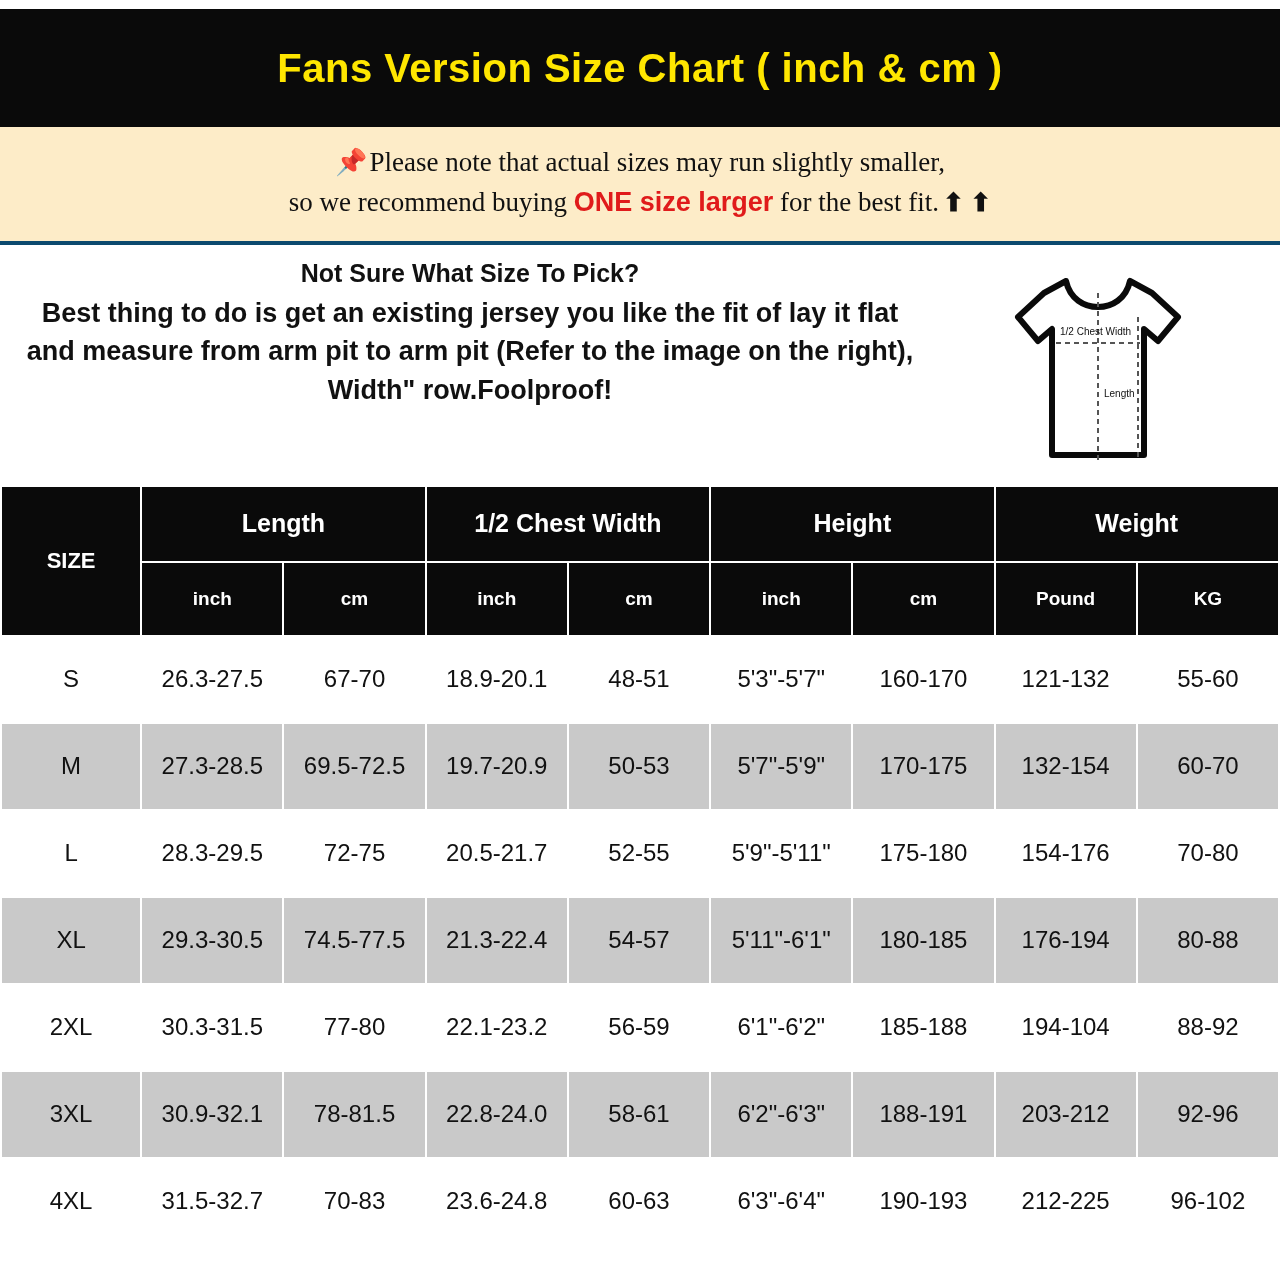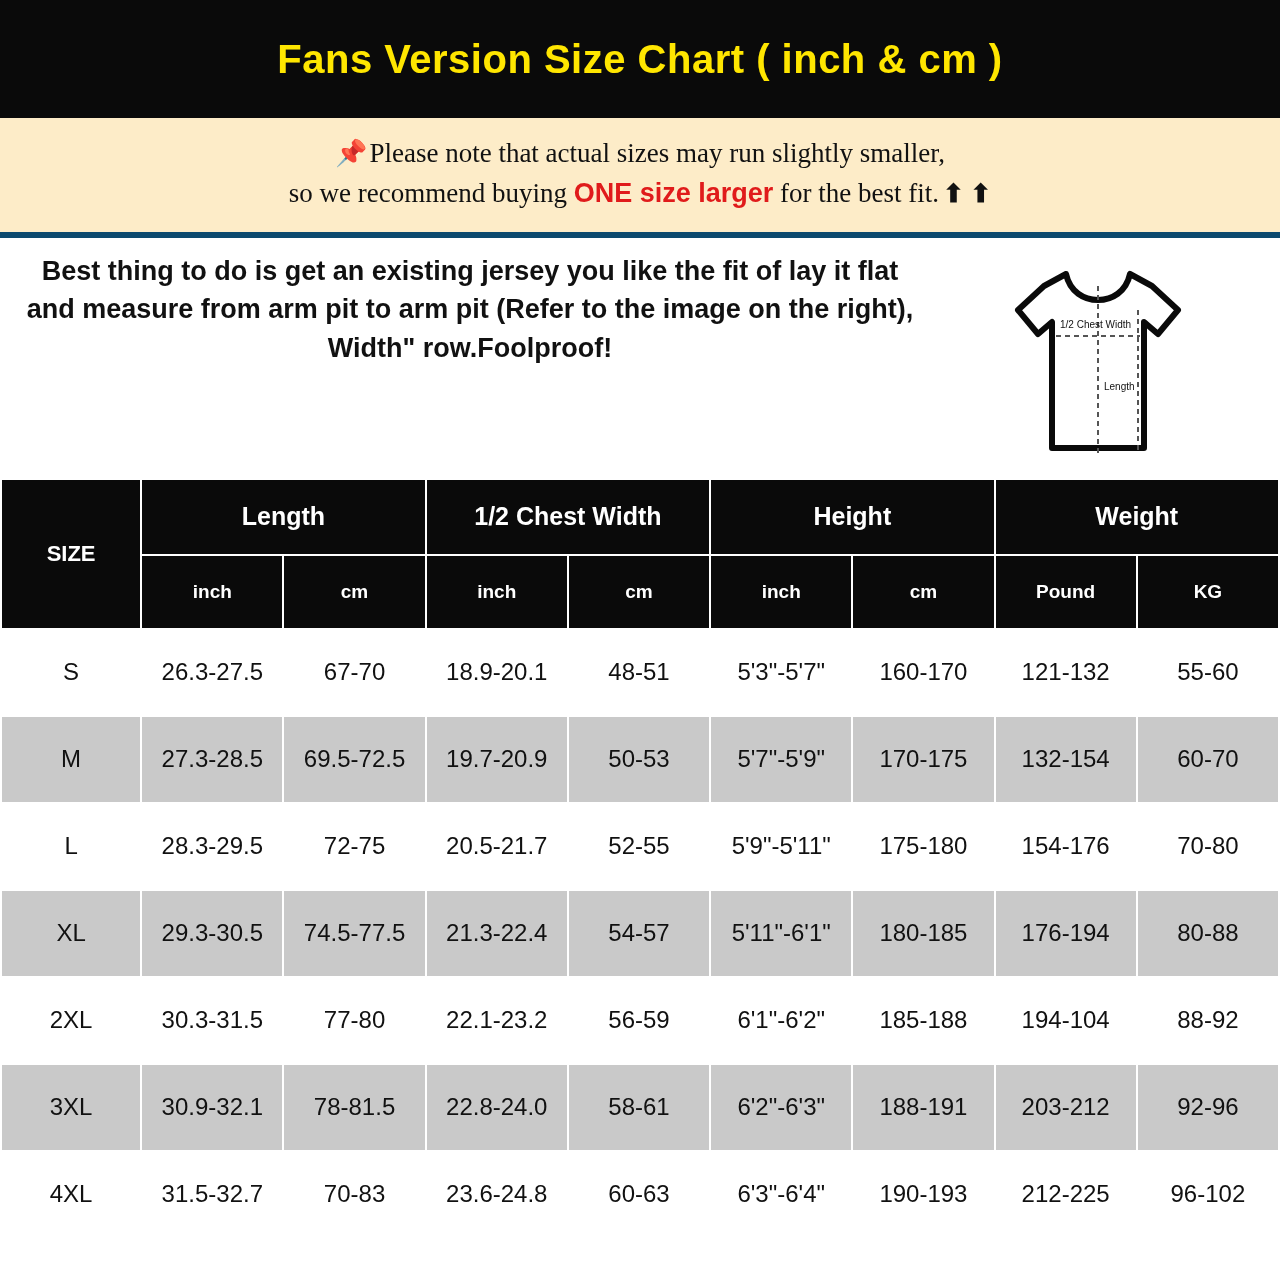--- a/index.html
+++ b/index.html
@@ -18,33 +18,34 @@
     overflow: hidden;
   }
 
   
   .header-bar {
     background: #0a0a0a;
     height: 118px;
     display: flex;
     align-items: center;
     justify-content: center;
+    margin-top: 9px;
   }
   .header-title {
     color: #ffe600;
     font-size: 40px;
     font-weight: bold;
     letter-spacing: 0.5px;
     text-align: center;
   }
 
   
   .note-band {
     background: #fdecc8;
-    border-bottom: 6px solid #0c4a6e;
+    border-bottom: 4px solid #0c4a6e;
     padding: 16px 20px 18px 20px;
     text-align: center;
   }
   .note-line {
     font-size: 27px;
     color: #111;
     line-height: 1.48;
     font-family: "Liberation Serif", serif;
   }
   .pin-icon {
@@ -144,20 +145,21 @@
     <div class="note-line">
       <span class="pin-icon">📌</span><span>Please note that actual sizes may run slightly smaller,</span>
     </div>
     <div class="note-line">
       <span>so we recommend buying </span><span class="emph-red">ONE size larger</span><span> for the best fit.</span><span class="arrow-up">⬆ ⬆</span>
     </div>
   </div>
 
   <div class="help-section">
     <div class="help-text">
+      <div class="help-head">Not Sure What Size To Pick?</div>
       <div class="help-body">Best thing to do is get an existing jersey you like the fit of lay it flat</div>
       <div class="help-body">and measure from arm pit to arm pit (Refer to the image on the right),</div>
       <div class="help-body">Width" row.Foolproof!</div>
     </div>
 
     <div class="shirt-figure">
       <svg width="180" height="200" viewBox="0 0 180 200" xmlns="http://www.w3.org/2000/svg">
 
         <path d="M58 12 L36 24 L10 48 L30 72 L44 60 L44 186 L136 186 L136 60 L150 72 L170 48 L144 24 L122 12
                  C 118 30, 104 38, 90 38 C 76 38, 62 30, 58 12 Z" fill="#ffffff" stroke="#0a0a0a" stroke-width="6" stroke-linejoin="round"></path>

